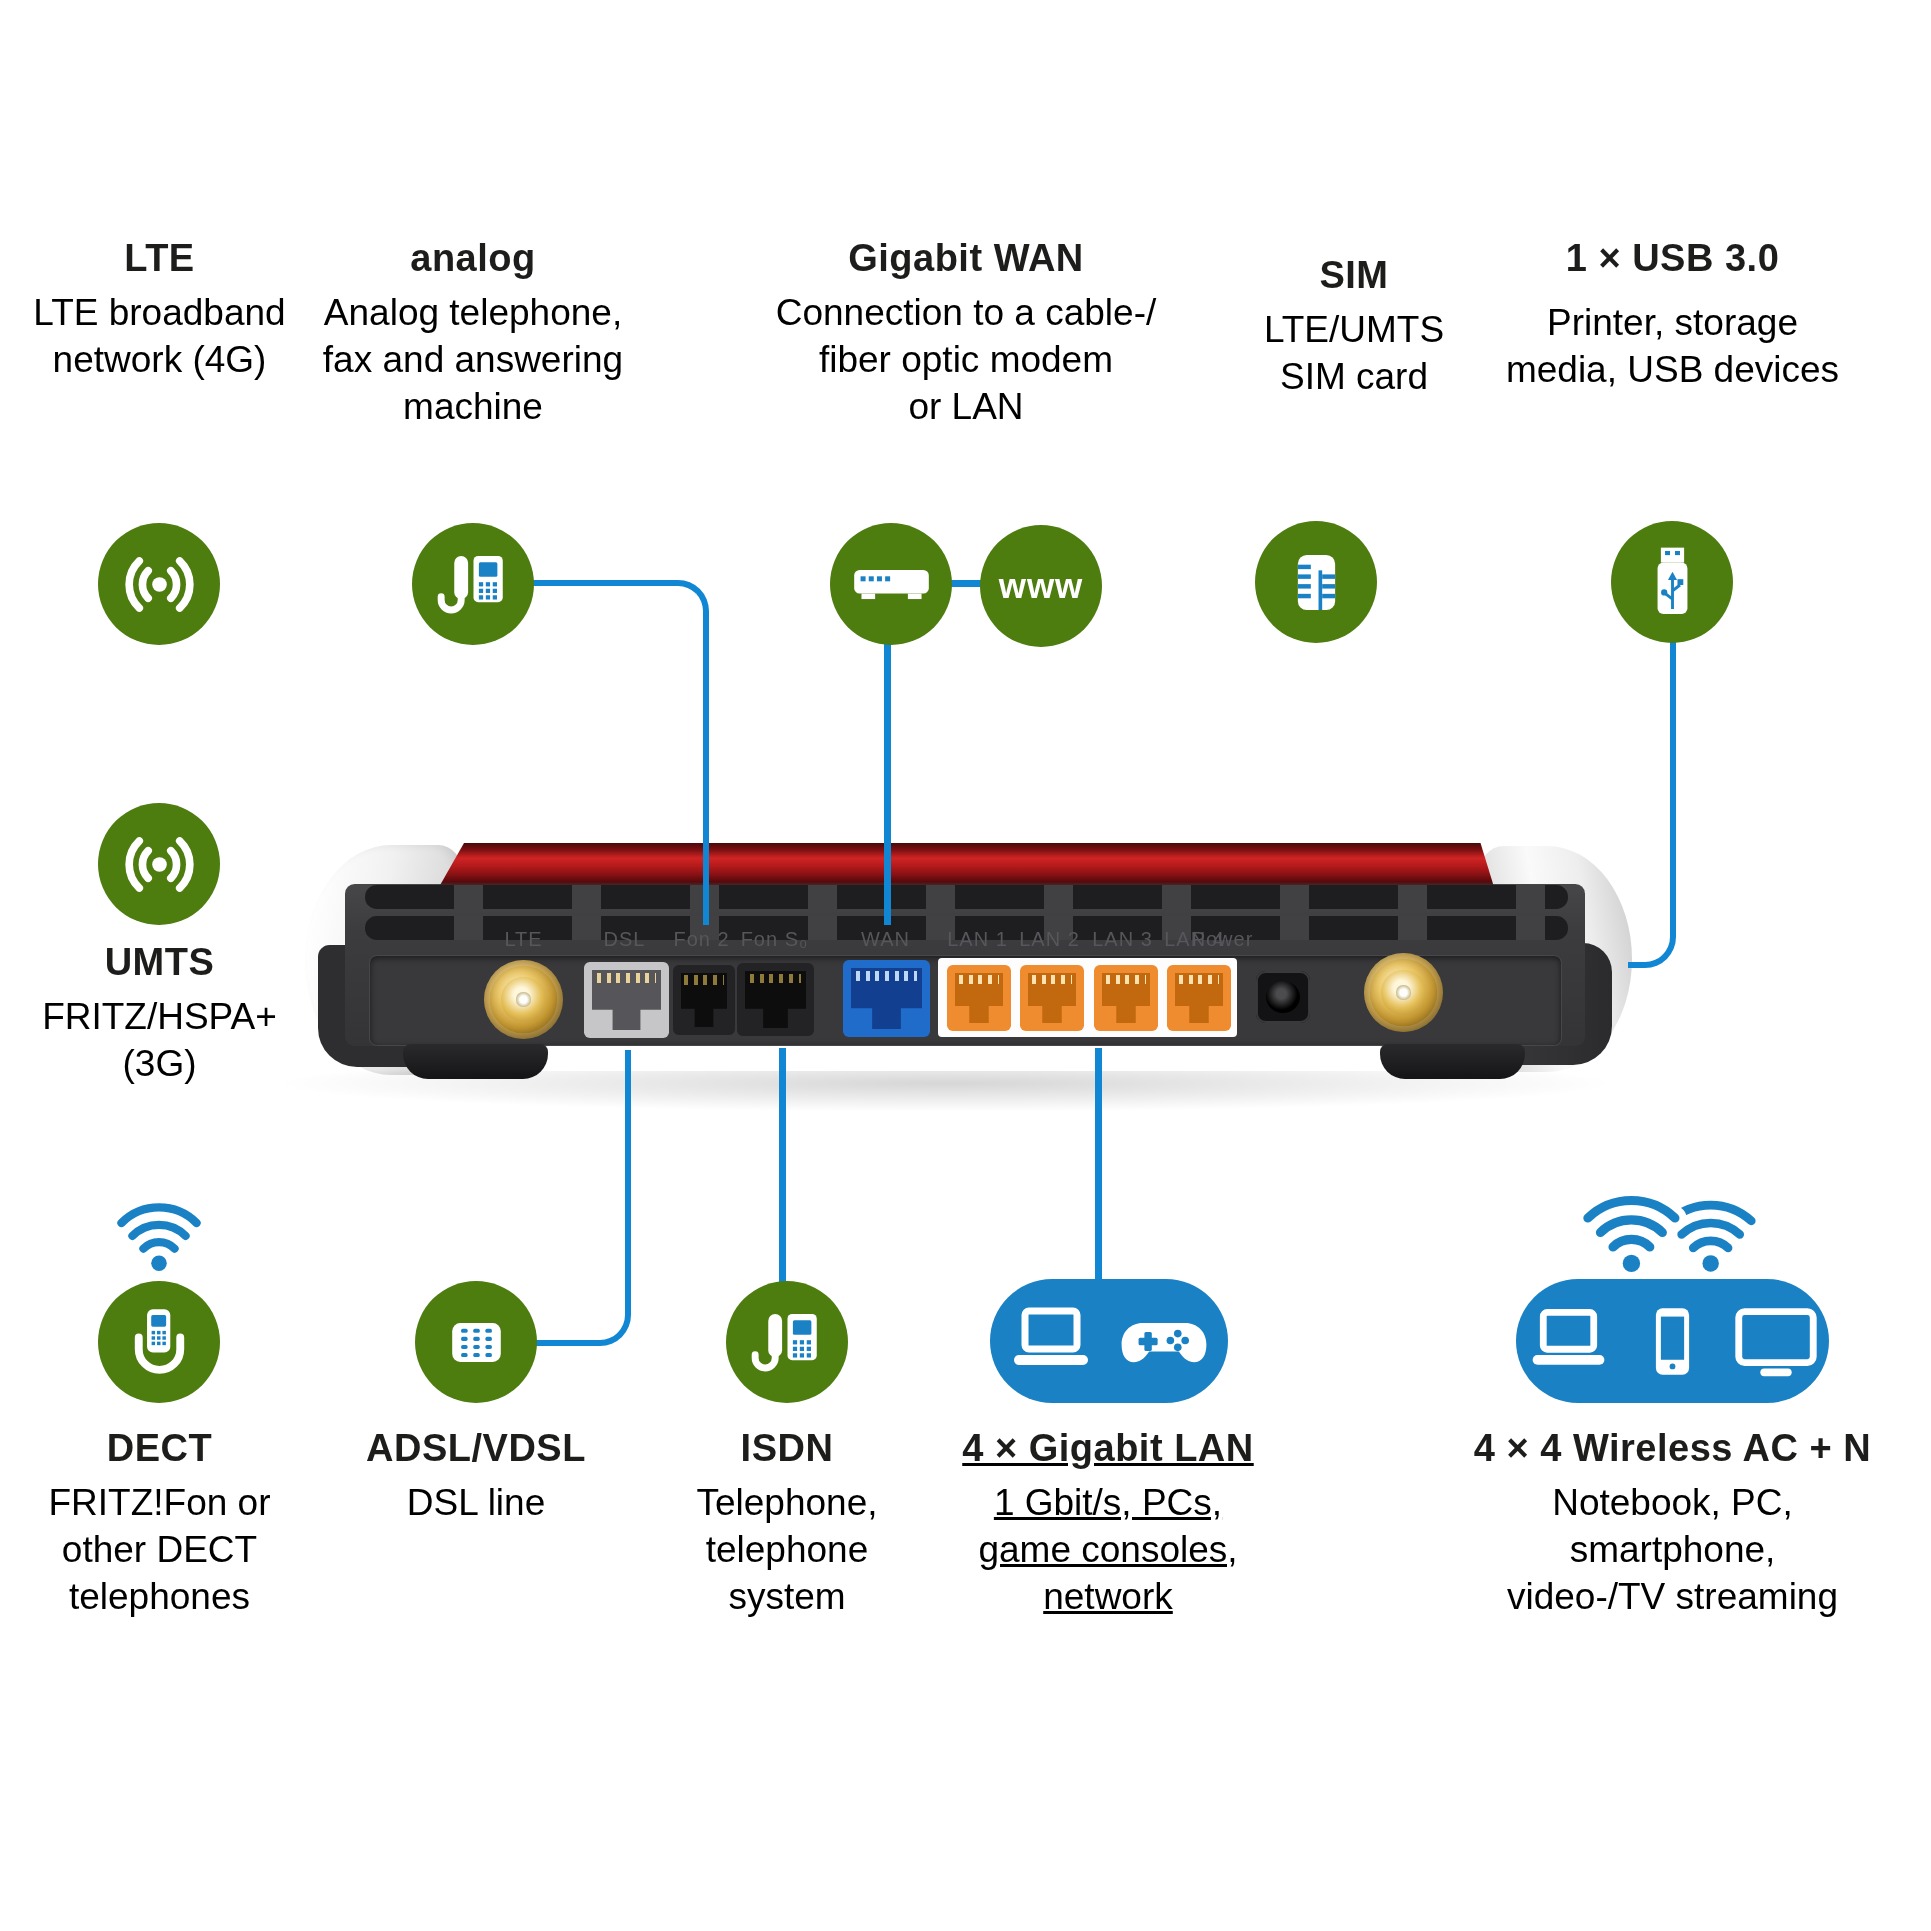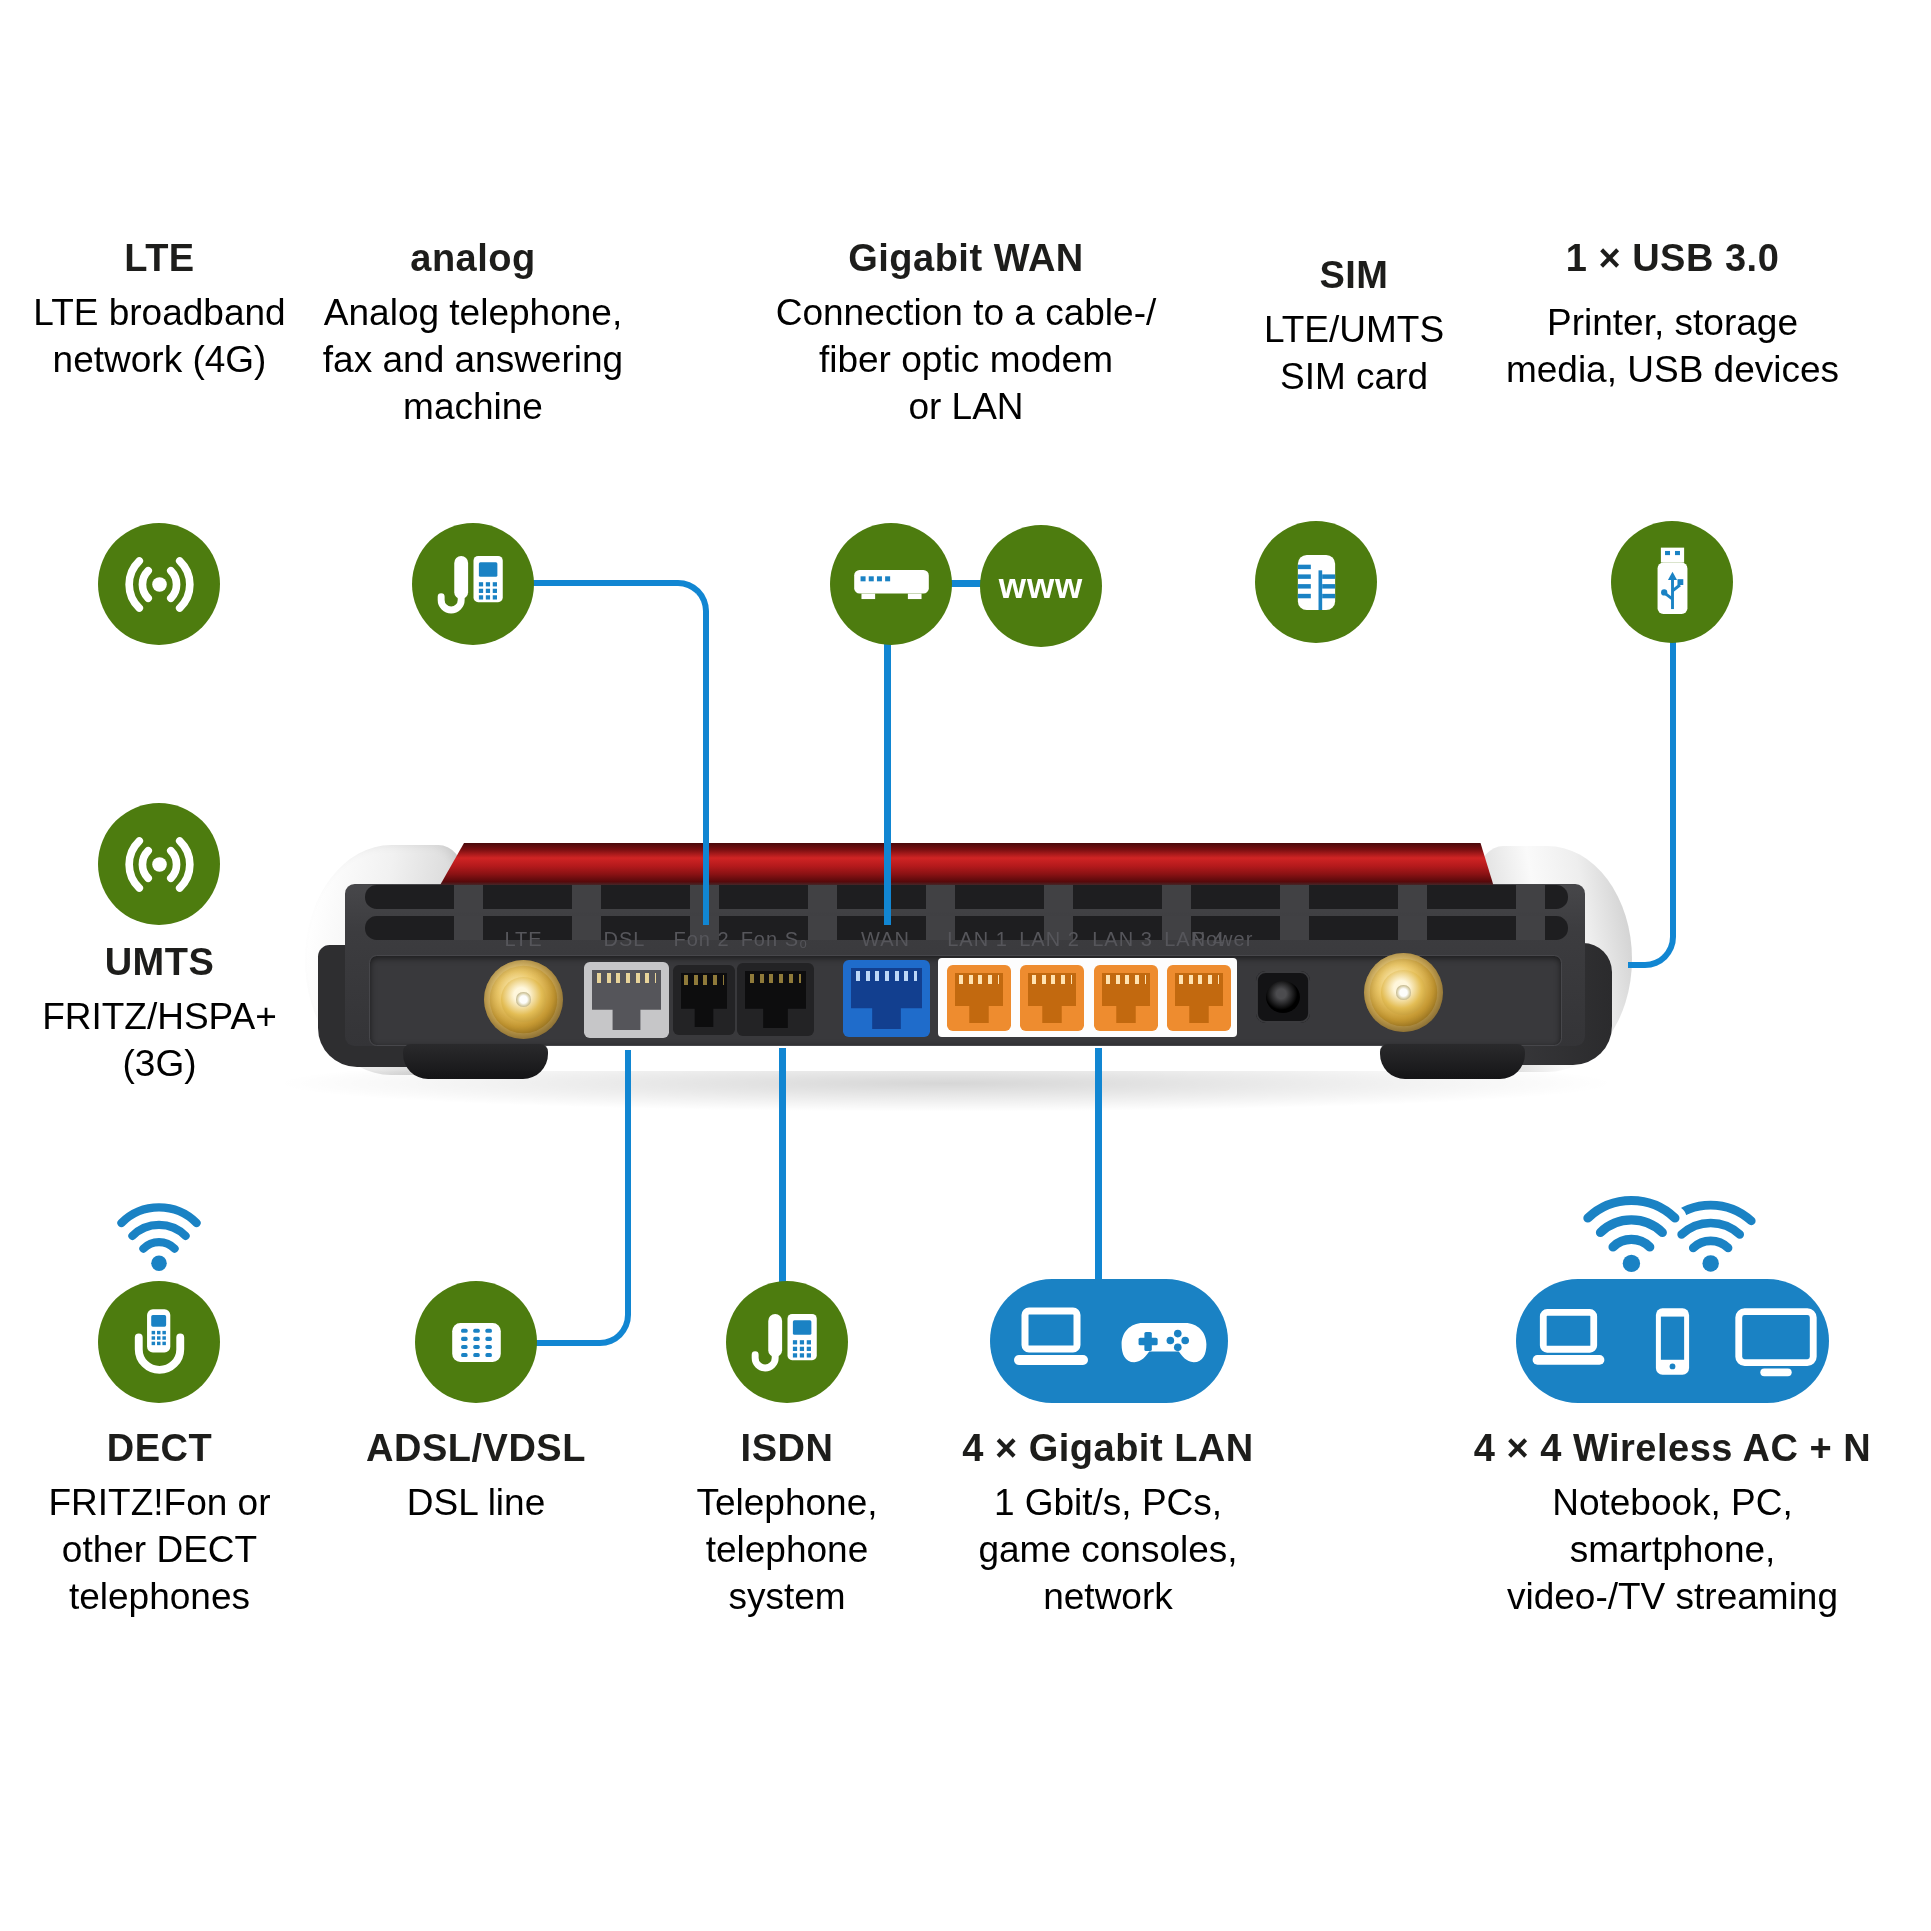--- a/index.html
+++ b/index.html
@@ -397,21 +397,21 @@
   <div class="callout" style="left:283px;top:1427px;width:386px;">
     <div class="c-title">ADSL/VDSL</div>
     <div class="c-desc">DSL line</div>
   </div>
   <div class="callout" style="left:594px;top:1427px;width:386px;">
     <div class="c-title">ISDN</div>
     <div class="c-desc">Telephone,
 telephone
 system</div>
   </div>
-  <div class="callout" style="left:915px;top:1427px;width:386px;">
+  <div class="callout" style="left:915px;top:1427px;width:386px;text-decoration:underline;">
     <div class="c-title">4 × Gigabit LAN</div>
     <div class="c-desc">1 Gbit/s, PCs,
 game consoles,
 network</div>
   </div>
   <div class="callout" style="left:1460px;top:1427px;width:425px;">
     <div class="c-title">4 × 4 Wireless AC + N</div>
     <div class="c-desc">Notebook, PC,
 smartphone,
 video-/TV streaming</div>

